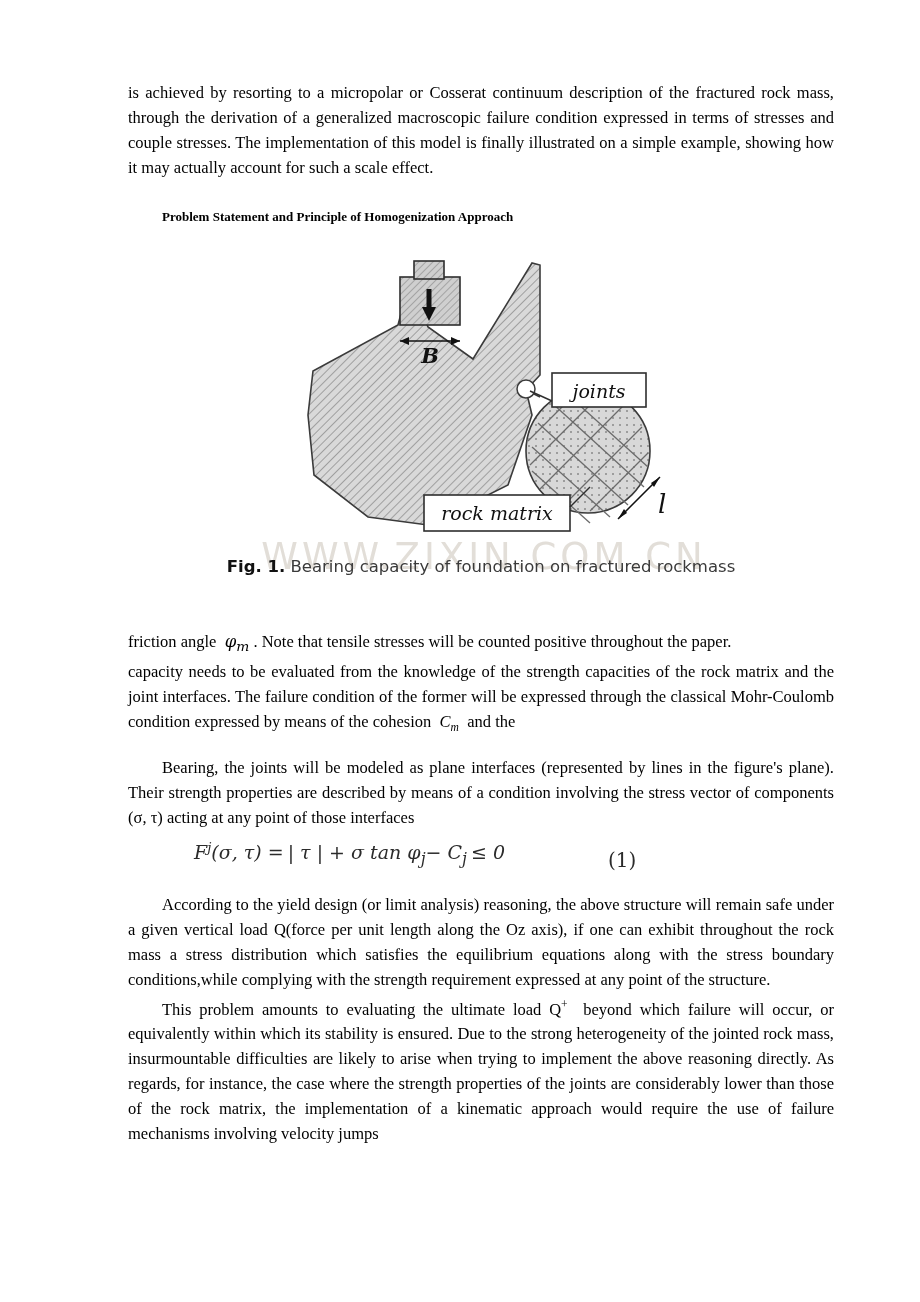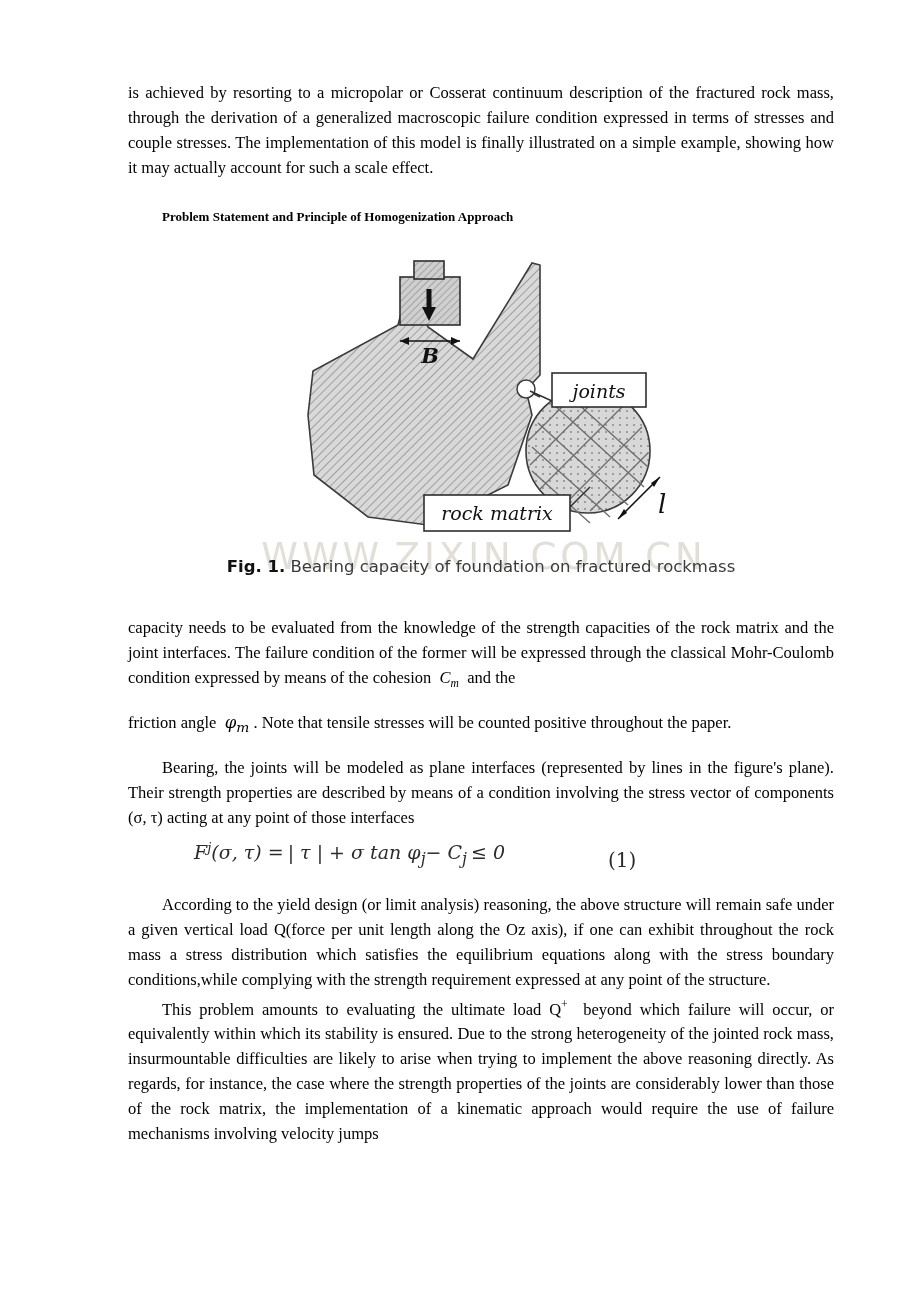--- a/index.html
+++ b/index.html
@@ -221,23 +221,23 @@
       </svg>
 
       <div class="watermark">WWW.ZIXIN.COM.CN</div>
 
       <div class="figure-caption">
         <span class="fignum">Fig. 1.</span>
         <span>Bearing capacity of foundation on fractured rockmass</span>
       </div>
     </div>
 
+    <p class="body-text spaced"><span>friction angle</span>&nbsp;&nbsp;<span class="greek"><span>φ</span><sub>m</sub></span>&nbsp;<span>. Note that tensile stresses will be counted positive throughout the paper.</span></p>
+
     <p class="body-text"><span>capacity needs to be evaluated from the knowledge of the strength capacities of the rock matrix and the joint interfaces. The failure condition of the former will be expressed through the classical Mohr-Coulomb condition expressed by means of the cohesion</span>&nbsp;&nbsp;<span class="math-inline"><span>C</span><sub>m</sub></span>&nbsp;&nbsp;<span>and the</span></p>
-
-    <p class="body-text spaced"><span>friction angle</span>&nbsp;&nbsp;<span class="greek"><span>φ</span><sub>m</sub></span>&nbsp;<span>. Note that tensile stresses will be counted positive throughout the paper.</span></p>
 
     <p class="body-text indent spaced">Bearing, the joints will be modeled as plane interfaces (represented by lines in the figure's plane). Their strength properties are described by means of a condition involving the stress vector of components (σ, τ) acting at any point of those interfaces</p>
 
     <div class="equation-row">
       <div class="equation-img">
         <span class="eqtext"><span>F</span><span class="sup">j</span></span><span class="eqtext">(σ, τ) =</span>
         <span class="eqtext"><span>| τ | + σ tan φ</span><sub>j</sub></span><span class="eqtext"><span>− C</span><sub>j</sub></span>
         <span class="eqtext up">≤ 0</span>
       </div>
       <div class="equation-number">(1)</div>

